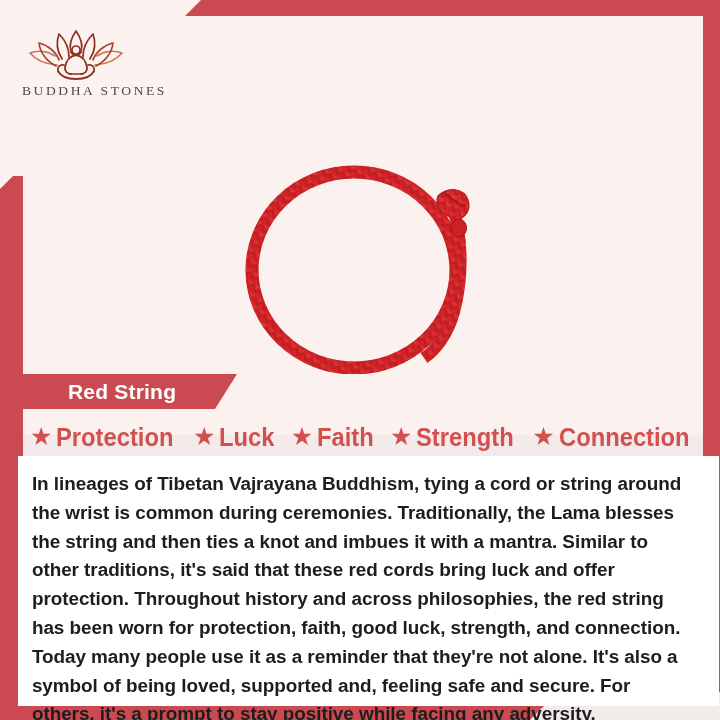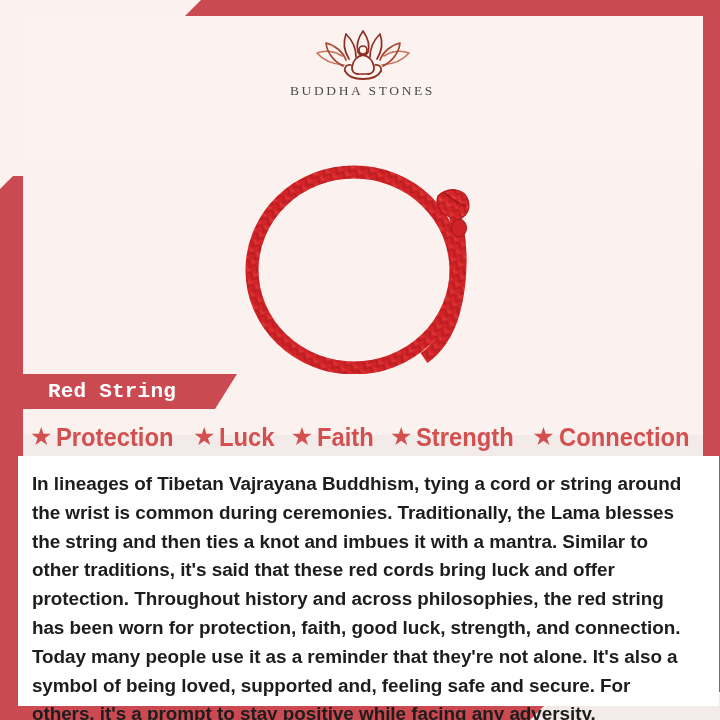--- a/index.html
+++ b/index.html
@@ -36,21 +36,21 @@
     clip-path:polygon(0 0,100% 0,calc(100% - 30px) 100%,0 100%);
   }
 
   
   .header-card{
     position:absolute;left:22px;top:16px;width:681px;height:146px;
     background:#fcf3f1;
   }
   .logo-wrap{
     position:absolute;left:0;right:0;top:12px;height:78px;
-    display:flex;flex-direction:column;align-items:center;justify-content:flex-start;
+    display:flex;flex-direction:column;align-items:flex-start;justify-content:flex-start;
   }
   .logo-mark{width:108px;height:52px;display:block;}
   .logo-word{
     margin-top:3px;
     font-family:"Liberation Serif", serif;
     font-size:13.5px;letter-spacing:2.6px;color:#4a4a4a;
     font-weight:400;white-space:nowrap;
   }
 
   
@@ -78,23 +78,23 @@
   .bracelet{display:block;}
 
   
   .tag{
     position:absolute;left:22px;top:374px;width:215px;height:35px;
     background:#cb4a51;
     clip-path:polygon(0 0,100% 0,calc(100% - 22px) 100%,0 100%);
     display:flex;align-items:center;
   }
   .tag-text{
-    margin-left:26px;
+    margin-left:46px;
     color:#ffffff;font-weight:700;font-size:21px;
-    font-family:Liberation Mono, monospace;
+    font-family:Liberation Sans, sans-serif;
     letter-spacing:.2px;white-space:nowrap;
   }
 
   
   .benefits{
     position:absolute;left:23px;top:418px;width:680px;height:38px;
     display:flex;align-items:center;justify-content:center;gap:0px;
   }
   .benefit{
     display:flex;align-items:center;white-space:nowrap;

